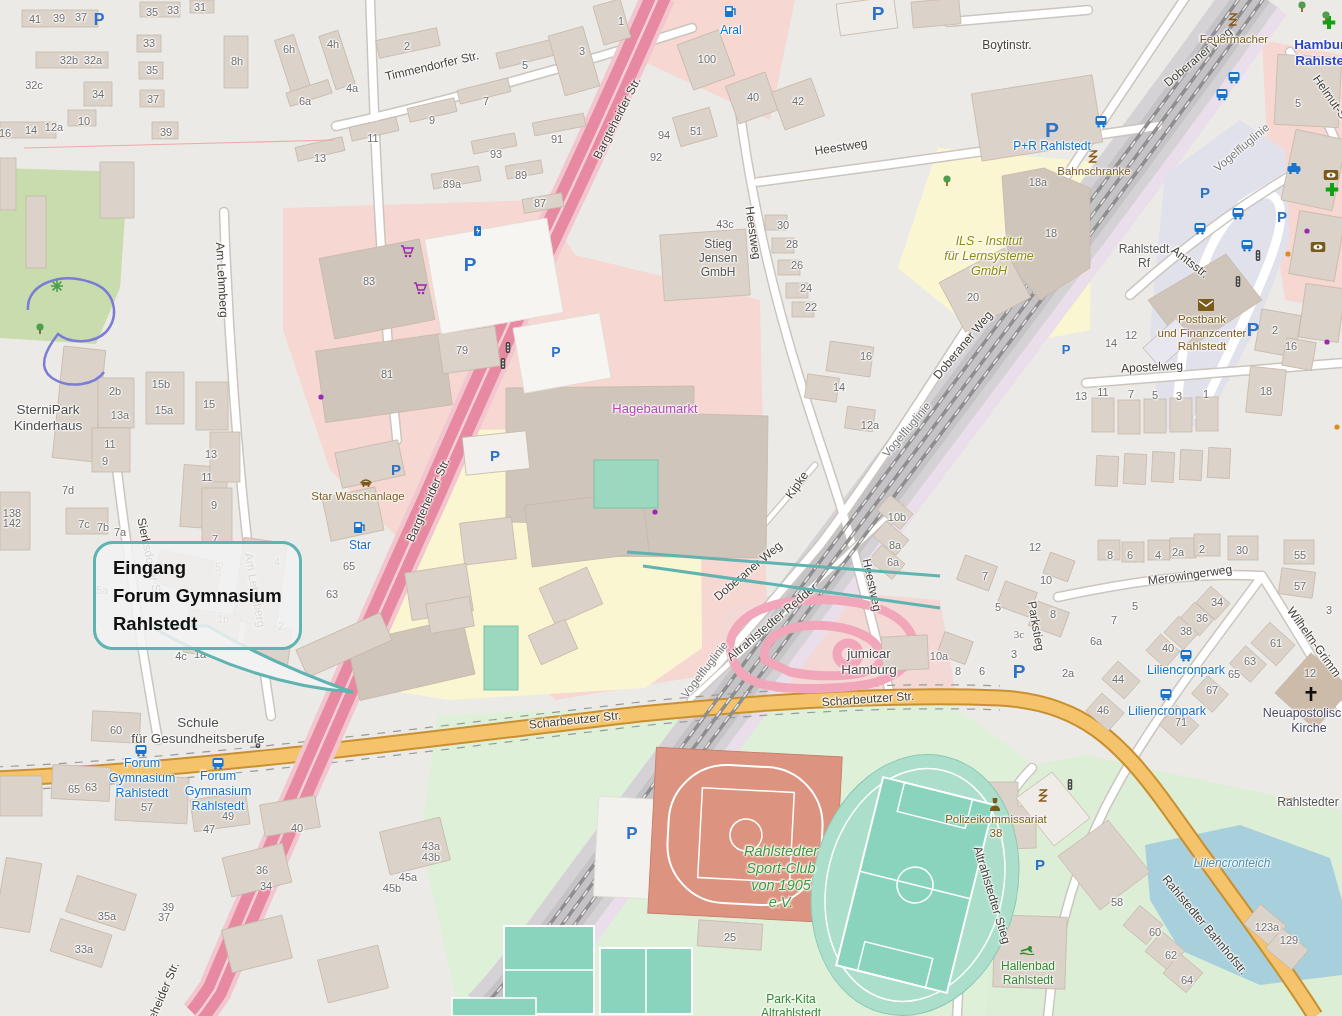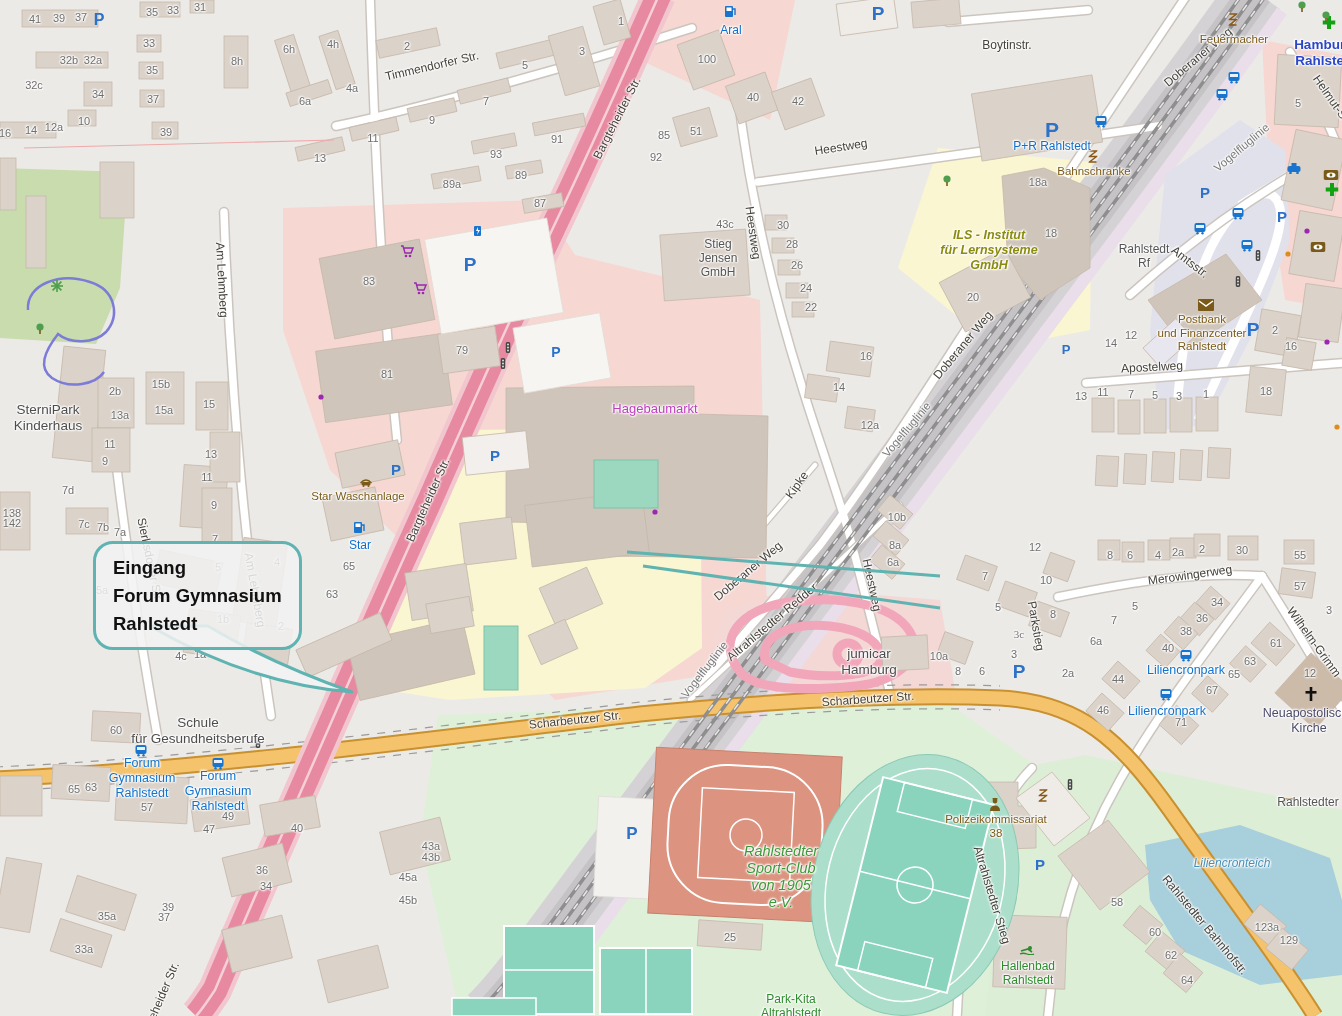--- a/index.html
+++ b/index.html
@@ -584,21 +584,21 @@
       <span class="lbl st" style="left: 1007px; top: 17px; transform: translate(-50%, -50%) rotate(0deg); margin-top: 28px;">Boytinstr.</span>
       <span class="lbl st" style="left: 1330px; top: 97px; transform: translate(-50%, -50%) rotate(55deg);">Helmut-S</span>
       <span class="lbl st" style="left: 1036px; top: 626px; transform: translate(-50%, -50%) rotate(80deg);">Parkstieg</span>
       <span class="lbl brown" style="left: 1234px; top: 40px; transform: translate(-50%, -50%) rotate(0deg);">Feuermacher</span>
       <span class="lbl station" style="left: 1326px; top: 53px; transform: translate(-50%, -50%) rotate(0deg);">Hamburg-
 Rahlstedt</span>
       <span class="lbl gray" style="left: 1144px; top: 256px; transform: translate(-50%, -50%) rotate(0deg);">Rahlstedt
 Rf</span>
       <span class="lbl blue" style="left: 1052px; top: 146px; transform: translate(-50%, -50%) rotate(0deg);">P+R Rahlstedt</span>
       <span class="lbl brown" style="left: 1094px; top: 172px; transform: translate(-50%, -50%) rotate(0deg);">Bahnschranke</span>
-      <span class="lbl olive" style="left: 989px; top: 250px; transform: translate(-50%, -50%) rotate(0deg); font-weight: bold;">ILS - Institut
+      <span class="lbl olive" style="left: 989px; top: 256px; transform: translate(-50%, -50%) rotate(0deg);">ILS - Institut
 für Lernsysteme
 GmbH</span>
       <span class="lbl gray" style="left: 718px; top: 258px; transform: translate(-50%, -50%) rotate(0deg);">Stieg
 Jensen
 GmbH</span>
       <span class="lbl mag" style="left: 655px; top: 409px; transform: translate(-50%, -50%) rotate(0deg);">Hagebaumarkt</span>
       <span class="lbl brown" style="left: 358px; top: 497px; transform: translate(-50%, -50%) rotate(0deg);">Star Waschanlage</span>
       <span class="lbl blue" style="left: 360px; top: 545px; transform: translate(-50%, -50%) rotate(0deg);">Star</span>
       <span class="lbl blue" style="left: 731px; top: 30px; transform: translate(-50%, -50%) rotate(0deg);">Aral</span>
       <span class="lbl grayL" style="left: 48px; top: 418px; transform: translate(-50%, -50%) rotate(0deg);">SterniPark
@@ -665,21 +665,21 @@
       <span class="lbl hn" style="left: 496px; top: 154px; transform: translate(-50%, -50%) rotate(0deg);">93</span>
       <span class="lbl hn" style="left: 521px; top: 175px; transform: translate(-50%, -50%) rotate(0deg);">89</span>
       <span class="lbl hn" style="left: 452px; top: 184px; transform: translate(-50%, -50%) rotate(0deg);">89a</span>
       <span class="lbl hn" style="left: 540px; top: 203px; transform: translate(-50%, -50%) rotate(0deg);">87</span>
       <span class="lbl hn" style="left: 621px; top: 21px; transform: translate(-50%, -50%) rotate(0deg);">1</span>
       <span class="lbl hn" style="left: 582px; top: 51px; transform: translate(-50%, -50%) rotate(0deg);">3</span>
       <span class="lbl hn" style="left: 707px; top: 59px; transform: translate(-50%, -50%) rotate(0deg);">100</span>
       <span class="lbl hn" style="left: 753px; top: 97px; transform: translate(-50%, -50%) rotate(0deg);">40</span>
       <span class="lbl hn" style="left: 798px; top: 101px; transform: translate(-50%, -50%) rotate(0deg);">42</span>
       <span class="lbl hn" style="left: 696px; top: 131px; transform: translate(-50%, -50%) rotate(0deg);">51</span>
-      <span class="lbl hn" style="left: 664px; top: 135px; transform: translate(-50%, -50%) rotate(0deg);">85</span>
+      <span class="lbl hn" style="left: 664px; top: 135px; transform: translate(-50%, -50%) rotate(0deg);">94</span>
       <span class="lbl hn" style="left: 656px; top: 157px; transform: translate(-50%, -50%) rotate(0deg);">92</span>
       <span class="lbl hn" style="left: 725px; top: 224px; transform: translate(-50%, -50%) rotate(0deg);">43c</span>
       <span class="lbl hn" style="left: 783px; top: 225px; transform: translate(-50%, -50%) rotate(0deg);">30</span>
       <span class="lbl hn" style="left: 792px; top: 244px; transform: translate(-50%, -50%) rotate(0deg);">28</span>
       <span class="lbl hn" style="left: 797px; top: 265px; transform: translate(-50%, -50%) rotate(0deg);">26</span>
       <span class="lbl hn" style="left: 806px; top: 288px; transform: translate(-50%, -50%) rotate(0deg);">24</span>
       <span class="lbl hn" style="left: 811px; top: 307px; transform: translate(-50%, -50%) rotate(0deg);">22</span>
       <span class="lbl hn" style="left: 866px; top: 356px; transform: translate(-50%, -50%) rotate(0deg);">16</span>
       <span class="lbl hn" style="left: 839px; top: 387px; transform: translate(-50%, -50%) rotate(0deg);">14</span>
       <span class="lbl hn" style="left: 870px; top: 425px; transform: translate(-50%, -50%) rotate(0deg);">12a</span>
@@ -730,21 +730,21 @@
       <span class="lbl hn" style="left: 116px; top: 730px; transform: translate(-50%, -50%) rotate(0deg);">60</span>
       <span class="lbl hn" style="left: 74px; top: 789px; transform: translate(-50%, -50%) rotate(0deg);">65</span>
       <span class="lbl hn" style="left: 91px; top: 787px; transform: translate(-50%, -50%) rotate(0deg);">63</span>
       <span class="lbl hn" style="left: 147px; top: 807px; transform: translate(-50%, -50%) rotate(0deg);">57</span>
       <span class="lbl hn" style="left: 228px; top: 816px; transform: translate(-50%, -50%) rotate(0deg);">49</span>
       <span class="lbl hn" style="left: 209px; top: 829px; transform: translate(-50%, -50%) rotate(0deg);">47</span>
       <span class="lbl hn" style="left: 297px; top: 828px; transform: translate(-50%, -50%) rotate(0deg);">40</span>
       <span class="lbl hn" style="left: 431px; top: 846px; transform: translate(-50%, -50%) rotate(0deg);">43a</span>
       <span class="lbl hn" style="left: 431px; top: 857px; transform: translate(-50%, -50%) rotate(0deg);">43b</span>
       <span class="lbl hn" style="left: 408px; top: 877px; transform: translate(-50%, -50%) rotate(0deg);">45a</span>
-      <span class="lbl hn" style="left: 408px; top: 888px; transform: translate(-50%, -50%) rotate(0deg); margin-top: 12px;">45b</span>
+      <span class="lbl hn" style="left: 392px; top: 888px; transform: translate(-50%, -50%) rotate(0deg);">45b</span>
       <span class="lbl hn" style="left: 266px; top: 886px; transform: translate(-50%, -50%) rotate(0deg);">34</span>
       <span class="lbl hn" style="left: 262px; top: 870px; transform: translate(-50%, -50%) rotate(0deg);">36</span>
       <span class="lbl hn" style="left: 168px; top: 907px; transform: translate(-50%, -50%) rotate(0deg);">39</span>
       <span class="lbl hn" style="left: 164px; top: 917px; transform: translate(-50%, -50%) rotate(0deg);">37</span>
       <span class="lbl hn" style="left: 107px; top: 916px; transform: translate(-50%, -50%) rotate(0deg);">35a</span>
       <span class="lbl hn" style="left: 84px; top: 949px; transform: translate(-50%, -50%) rotate(0deg);">33a</span>
       <span class="lbl hn" style="left: 897px; top: 517px; transform: translate(-50%, -50%) rotate(0deg);">10b</span>
       <span class="lbl hn" style="left: 895px; top: 545px; transform: translate(-50%, -50%) rotate(0deg);">8a</span>
       <span class="lbl hn" style="left: 893px; top: 562px; transform: translate(-50%, -50%) rotate(0deg);">6a</span>
       <span class="lbl hn" style="left: 1110px; top: 555px; transform: translate(-50%, -50%) rotate(0deg);">8</span>

